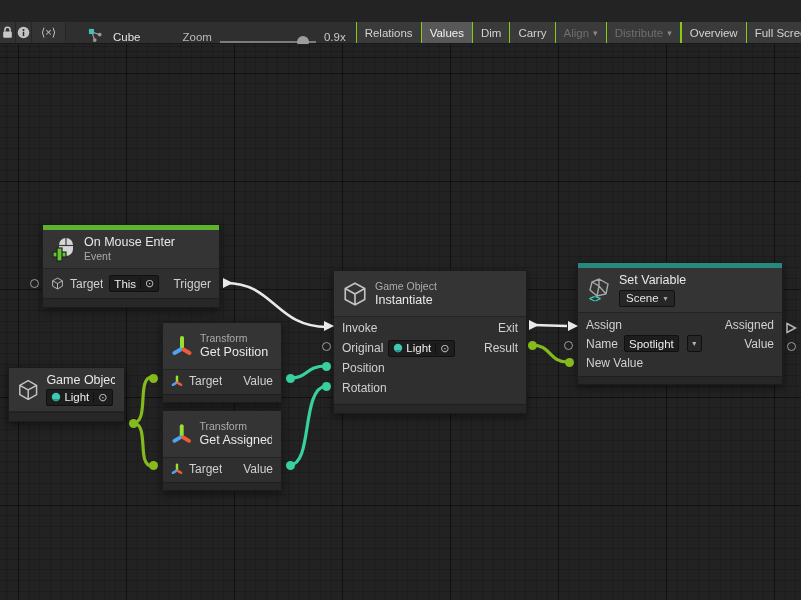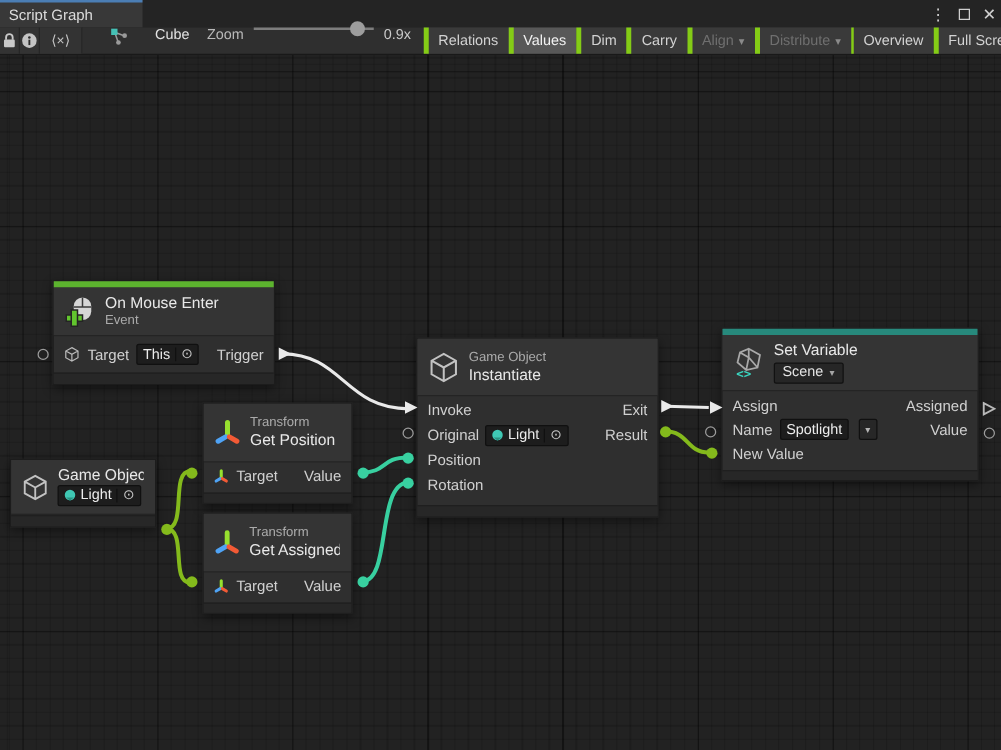--- a/index.html
+++ b/index.html
@@ -19,28 +19,28 @@
 
   
   .toolbar { position:absolute; top:22px; left:0; right:0; height:22px; background:#2f2f2f;
     border-bottom:1px solid #191919; display:flex; align-items:stretch; color:#cfcfcf;
     font-size:11.5px; }
   .tbtn { display:flex; align-items:center; justify-content:center; padding:0 9px;
     border-right:1px solid #262626; background:#333; }
   .tbtn.icon-only { width:26px; padding:0; }
   .vars-btn { width:64px; }
   .spacer { flex:0 0 14px; border:none; background:transparent; }
-  .graph-ref { display:flex; align-items:flex-start; gap:21px; padding:0 8px; }
-  .zoom-area { display:flex; align-items:flex-start; gap:8px; padding:0 6px; }
+  .graph-ref { display:flex; align-items:flex-end; gap:10px; padding:0 8px; }
+  .zoom-area { display:flex; align-items:flex-end; gap:8px; padding:0 6px;margin-left:28px; }
   .zoom-track { position:relative; width:96px; height:2px; background:#7d7d7d; }
   .zoom-handle { position:absolute; top:-5px; right:7px; width:12px; height:12px;
     border-radius:50%; background:#9d9d9d; }
   .tgroup { display:flex; align-items:stretch; margin-left:4px; }
   .gbtn { display:flex; align-items:center; padding:0 8px; background:#3a3a3a;
-    border-left:4px solid #84cc16; color:#d2d2d2; white-space:nowrap; }
+    border-left:1px solid #84cc16; color:#d2d2d2; white-space:nowrap; }
   .gbtn.active { background:#585858; color:#f2f2f2; }
   .gbtn.disabled { color:#6f6f6f; }
   .gbtn .dd { font-size:9px; margin-left:4px; color:#8a8a8a; }
 
   
   .canvas { position:absolute; top:44px; left:0; width:801px; height:556px; background-color:#222222;
     background-image:
       repeating-linear-gradient(to right, rgba(0,0,0,.42) 0 1px, transparent 1px 108px),
       repeating-linear-gradient(to bottom, rgba(0,0,0,.42) 0 1px, transparent 1px 108px),
       repeating-linear-gradient(to right, rgba(0,0,0,.16) 0 1px, transparent 1px 10.8px),
@@ -82,30 +82,20 @@
   .ptri { width:0; height:0; border-top:5.5px solid transparent; border-bottom:5.5px solid transparent;
     border-left:10px solid #e9e9e9; }
   .c-obj { background:#84ba1c; }
   .c-vec { background:#38d0a0; }
 </style>
 </head>
 <body>
 
 <div id="app">
 
-  <div class="tabbar">
-    <div class="tab">
-      <span>Script Graph</span>
-    </div>
-    <div class="win-controls">
-      <span class="glyph">⋮</span>
-      <span class="maxbox"></span>
-      <span class="glyph">✕</span>
-    </div>
-  </div>
 
   <div class="toolbar">
     <div class="tbtn icon-only">
       <svg width="15" height="15" viewBox="0 0 16 16">
         <path d="M5.2 7.2 V5.2 a2.8 2.8 0 0 1 5.6 0 V7.2" stroke="#c9c9c9" stroke-width="1.6" fill="none"></path>
         <rect x="3.4" y="7" width="9.2" height="6.6" rx="1" fill="#c9c9c9"></rect>
       </svg>
     </div>
     <div class="tbtn icon-only">
       <svg width="15" height="15" viewBox="0 0 16 16">

